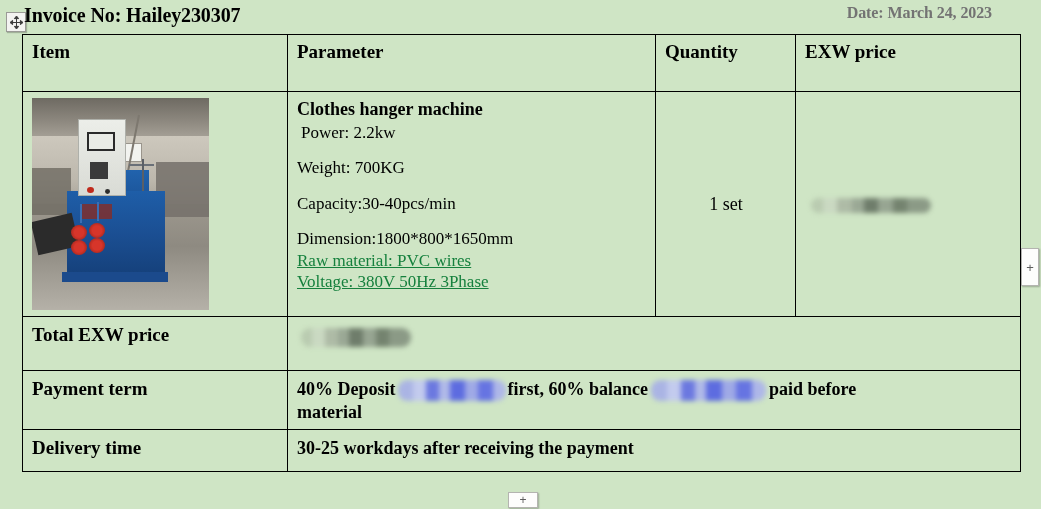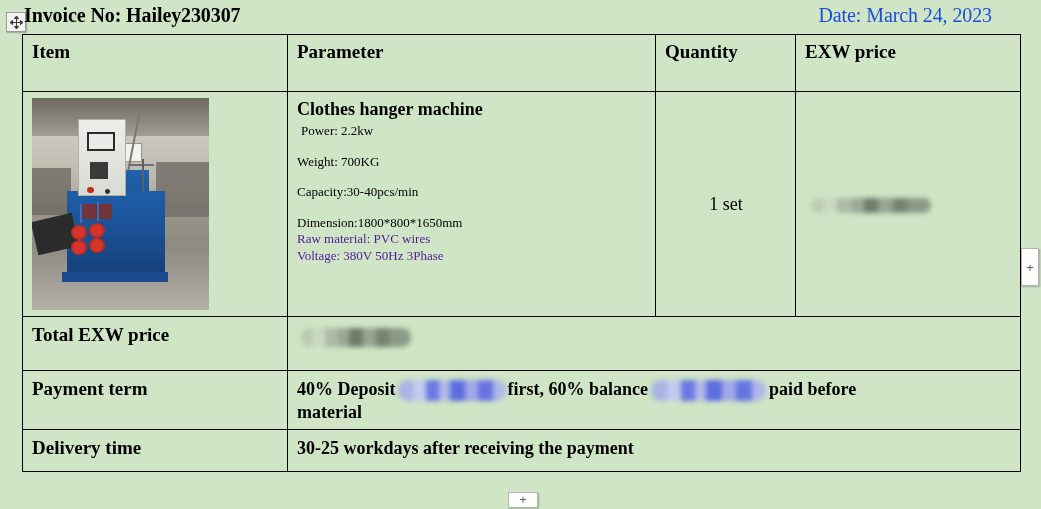--- a/index.html
+++ b/index.html
@@ -22,21 +22,21 @@
     top: 4px; left: 16px;
     width: 998px; height: 26px;
   }
   .doc-header .hdr-left {
     position: absolute; left: 8px; top: 0;
     font-size: 20px; font-weight: bold; color: #000;
     white-space: nowrap; letter-spacing: -0.1px;
   }
   .doc-header .hdr-right {
     position: absolute; right: 22px; top: 0;
-    font-size: 20px; font-weight: normal; color: #1d4ed8;
+    font-size: 16px; font-weight: bold; color: #737373;
     white-space: nowrap; letter-spacing: -0.1px;
   }
 
   
   .move-handle {
     position: absolute;
     left: 6px; top: 12px;
     width: 20px; height: 20px;
     background: #f3f3f1;
     border: 1px solid #9a9a96;
@@ -95,25 +95,25 @@
   .cell-photo { padding: 6px 8px 6px 9px !important; }
   .cell-param { padding-top: 7px !important; }
   .cell-qty   { vertical-align: middle !important; text-align: center; font-size: 18px; }
   .cell-price { vertical-align: middle !important; }
 
   .p-title {
     font-size: 18px; font-weight: bold;
     margin: 0 0 1px 0; line-height: 1.22;
   }
   .p-line {
-    font-size: 13px; margin: 0; line-height: 1.2;
+    font-size: 17px; margin: 0; line-height: 1.2;
     padding-top: 1px;
   }
   .p-gap { margin-top: 14px; }
-  .p-blue { color: #4c1d95; }
+  .p-blue { color: #15803d; text-decoration: underline; }
   .p-indent { padding-left: 4px; }
 
   
   .label-cell {
     font-size: 19px; font-weight: bold;
     vertical-align: top;
     padding-top: 7px !important;
   }
   .value-cell {
     font-size: 18px; font-weight: bold;

